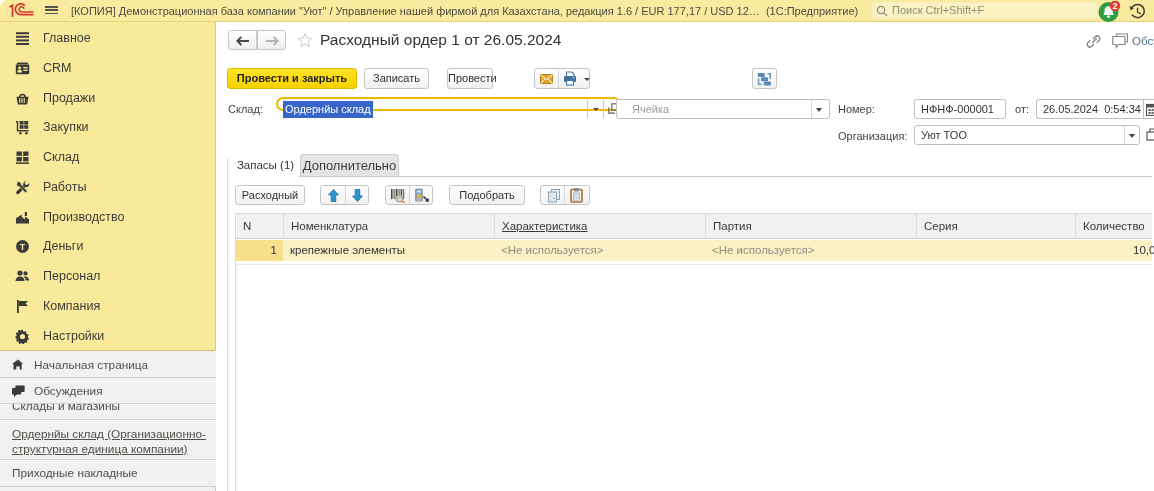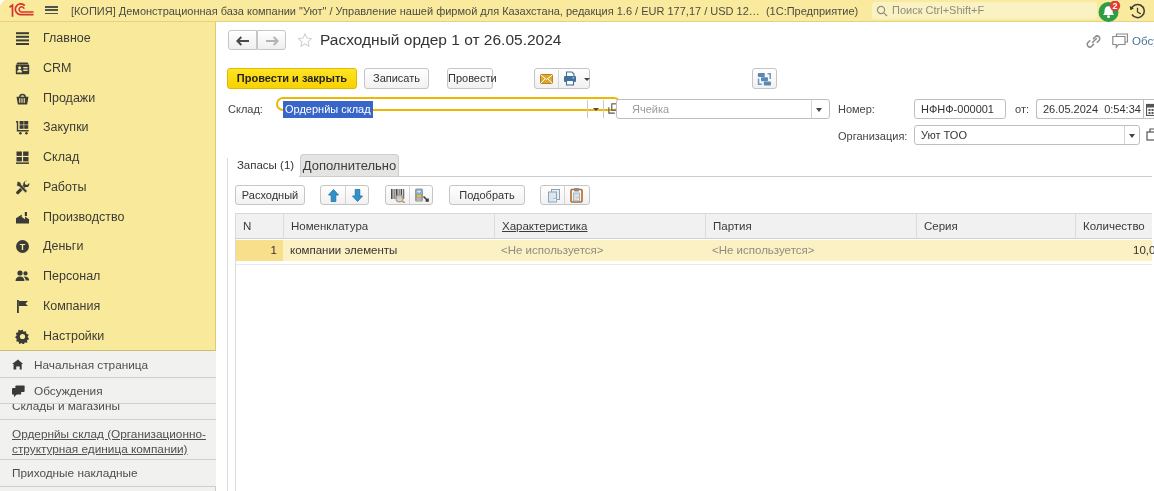--- a/index.html
+++ b/index.html
@@ -427,21 +427,21 @@
   <div id="thead" class="abs">
     <span class="th" style="left:0; width:47px; border-left:none;">N</span>
     <span class="th" style="left:47px; width:211px;">Номенклатура</span>
     <span class="th" style="left:258px; width:211px;text-decoration:underline;">Характеристика</span>
     <span class="th" style="left:469px; width:211px;">Партия</span>
     <span class="th" style="left:680px; width:159px;">Серия</span>
     <span class="th" style="left:839px; width:59px;">Количество</span>
   </div>
   <div id="trow" class="abs">
     <span class="td" style="left:0; width:47px; background:#F7DF8C; text-align:right; padding-right:6px; padding-left:0; color:#333;">1</span>
-    <span class="td" style="left:47px; width:211px; color:#333;">компании элементы</span>
+    <span class="td" style="left:47px; width:211px; color:#333;">крепежные элементы</span>
     <span class="td" style="left:258px; width:211px; color:#8f8d80;">&lt;Не используется&gt;</span>
     <span class="td" style="left:469px; width:211px; color:#8f8d80;">&lt;Не используется&gt;</span>
     <span class="td" style="left:680px; width:159px;"></span>
     <span class="td" style="left:897px; width:70px; color:#333; padding-left:0; white-space:nowrap;">10,000</span>
   </div>
   <div class="abs" style="left:236px; top:264px; width:916px; height:1px; background:#E9E9E9;"></div>
   <div class="abs" style="left:235px; top:213px; width:1px; height:278px; background:#D9D9D9;"></div>
 </div>
 
 </body></html>

